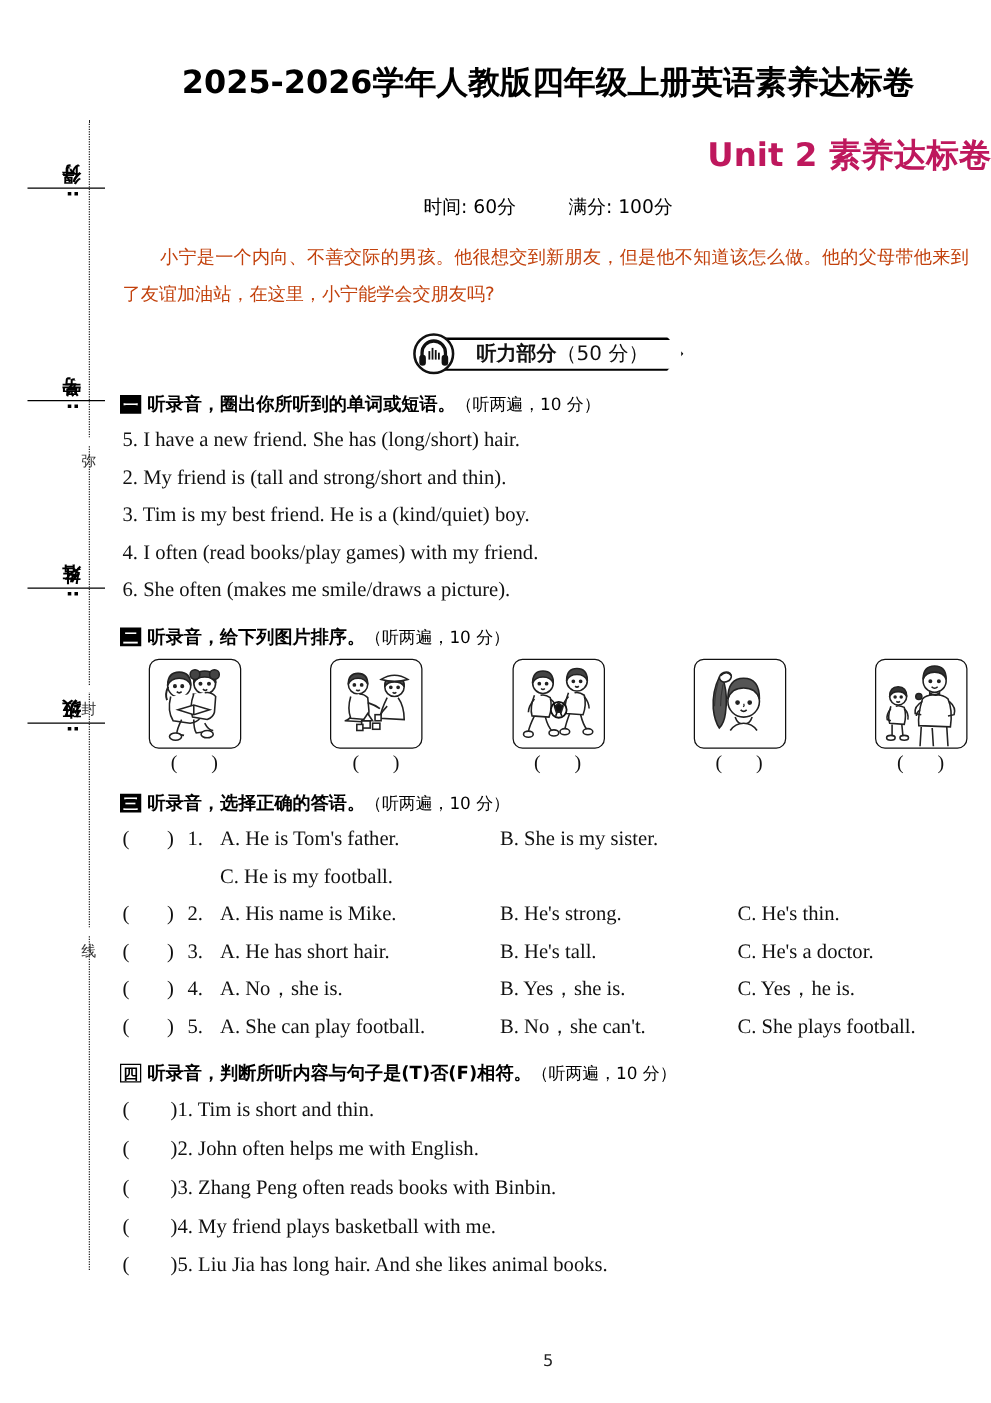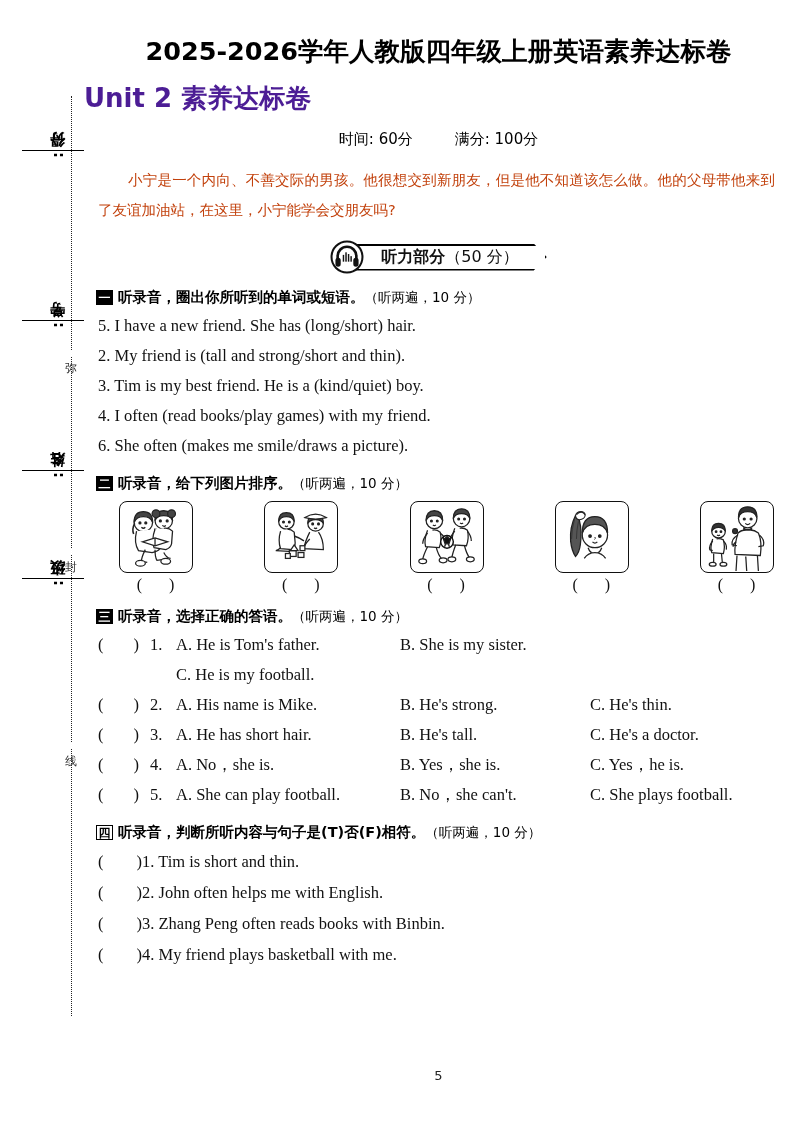--- a/index.html
+++ b/index.html
@@ -47,39 +47,39 @@
     left: 62px;
     writing-mode: vertical-rl;
     font-family: "DejaVu Sans", "Liberation Sans", sans-serif;
     font-size: 12px;
     color: #333;
     background: #fff;
     padding: 3px 0;
   }
 
   
-  #page { position: absolute; left: 84px; top: 0; width: 709px; height: 1044px; }
+  #page { position: absolute; left: 84px; top: 14px; width: 709px; height: 1044px; }
 
   #title-main {
     text-align: center;
     font-family: "DejaVu Sans", "Liberation Sans", sans-serif;
     font-weight: bold;
     font-size: 25.5px;
     letter-spacing: 0px;
     margin-top: 34px;
     color: #000;
     white-space: nowrap;
   }
   #title-sub {
-    text-align: left;
+    text-align: right;
     font-family: "DejaVu Sans", "Liberation Sans", sans-serif;
     font-weight: bold;
     font-size: 26px;
-    margin-top: 12px;
-    color: #4c1d95;
+    margin-top: 24px;
+    color: #be185d;
   }
   #meta-row {
     text-align: center;
     font-family: "DejaVu Sans", "Liberation Sans", sans-serif;
     font-size: 15px;
     margin-top: 14px;
     color: #000;
   }
   #meta-row .gap { display: inline-block; width: 42px; }
 
@@ -511,16 +511,17 @@
   <div class="sec-head">
     <span class="sec-num outline">四</span>
       <span>听录音，判断所听内容与句子是(T)否(F)相符。</span>
       <span class="pts">（听两遍，10 分）</span>
   </div>
   <div class="q-list">
     <div class="tf-row">(　　)1.  Tim is short and thin.</div>
     <div class="tf-row">(　　)2.  John often helps me with English.</div>
     <div class="tf-row">(　　)3.  Zhang Peng often reads books with Binbin.</div>
     <div class="tf-row">(　　)4.  My friend plays basketball with me.</div>
+    <div class="tf-row">(　　)5.  Liu Jia has long hair. And she likes animal books.</div>
   </div>
 
   <div id="page-number">5</div>
 </div>
 
 </body></html>

